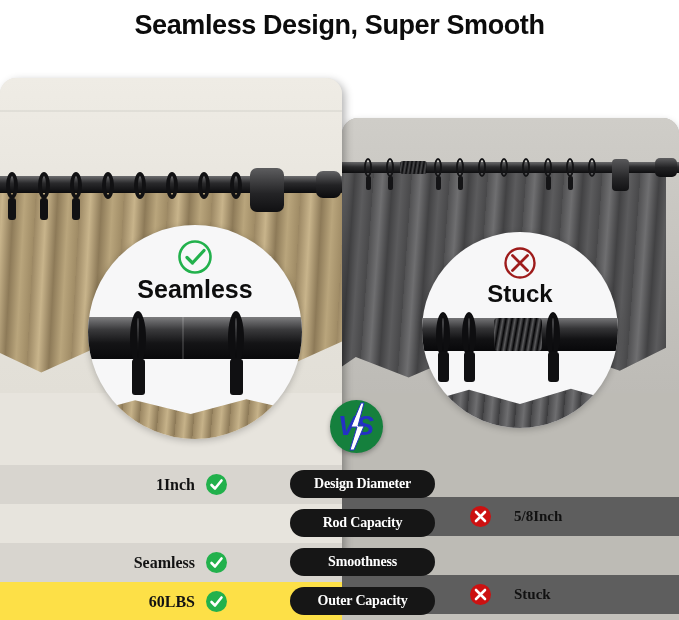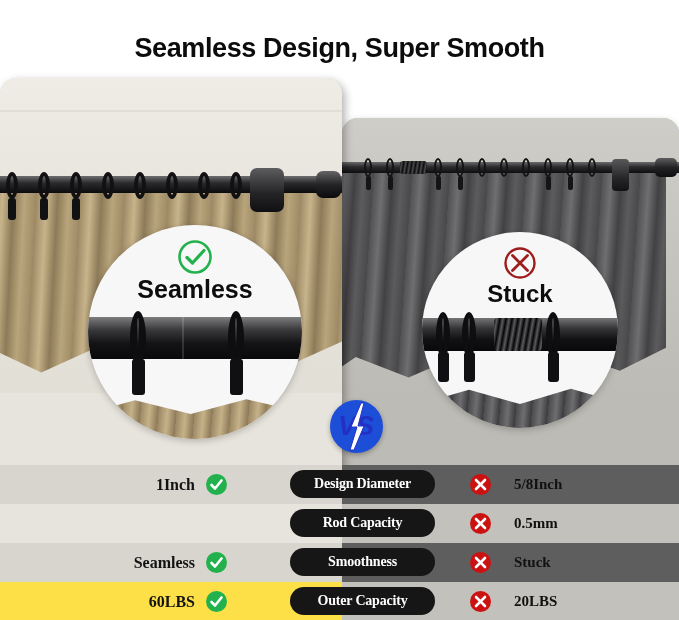--- a/index.html
+++ b/index.html
@@ -9,23 +9,22 @@
     height: 620px;
     background: #ffffff;
     font-family: "Liberation Sans", sans-serif;
     overflow: hidden;
     position: relative;
   }
 
   
   .header {
     width: 679px;
-    padding-top: 22px;
+    padding-top: 8px;
     text-align: center;
-    margin-top: 9px;
   }
   .title {
     font-size: 27px;
     font-weight: bold;
     color: #0c0c0c;
     letter-spacing: -0.4px;
     line-height: 34px;
   }
   .subtitle {
     font-size: 17px;
@@ -353,21 +352,21 @@
   }
 
   
   .vs-badge {
     position: absolute;
     left: 330px;
     top: 330px;
     width: 53px;
     height: 53px;
     border-radius: 50%;
-    background: #1d4ed8;
+    background: #15803d;
     box-shadow: 0 2px 5px rgba(0,0,0,0.3);
     z-index: 40;
   }
 
   
   .table {
     position: absolute;
     left: 0;
     top: 395px;
     width: 679px;
@@ -379,21 +378,21 @@
     width: 679px;
     height: 39px;
     font-family: Liberation Serif, serif;
   }
   .cell-left, .cell-right {
     position: absolute;
     top: 0;
     height: 39px;
   }
   .cell-left  { left: 0;     width: 342px; }
-  .cell-right { left: 342px; width: 337px; }
+  .cell-right { left: 342px; width: 337px; margin-top: 32px; }
 
   .val-left {
     position: absolute;
     left: 40px;
     top: 0;
     width: 155px;
     height: 39px;
     line-height: 39px;
     text-align: right;
     font-size: 16px;
@@ -554,29 +553,20 @@
             <circle cx="10.5" cy="10.5" r="10.5" fill="#cc1111"></circle>
             <path d="M6 6 L15 15 M15 6 L6 15" fill="none" stroke="#fff" stroke-width="2.6" stroke-linecap="round"></path>
           </svg>
         </div>
         <div class="val-right">5/8Inch</div>
       </div>
       <div class="pill">Design Diameter</div>
     </div>
 
     <div class="trow">
-      <div class="cell-right" style="background:#c3c1bb">
-        <div class="mark-cell mark-right-pos">
-          <svg width="21" height="21" viewBox="0 0 21 21">
-            <circle cx="10.5" cy="10.5" r="10.5" fill="#cc1111"></circle>
-            <path d="M6 6 L15 15 M15 6 L6 15" fill="none" stroke="#fff" stroke-width="2.6" stroke-linecap="round"></path>
-          </svg>
-        </div>
-        <div class="val-right">0.5mm</div>
-      </div>
       <div class="pill">Rod Capacity</div>
     </div>
 
     <div class="trow">
       <div class="cell-left" style="background:#d8d5cf">
         <div class="val-left">Seamless</div>
         <div class="mark-cell mark-left-pos">
           <svg width="21" height="21" viewBox="0 0 21 21">
             <circle cx="10.5" cy="10.5" r="10.5" fill="#22b14c"></circle>
             <path d="M5.5 11 L9 14.5 L15.5 6.5" fill="none" stroke="#fff" stroke-width="2.6" stroke-linecap="round" stroke-linejoin="round"></path>

